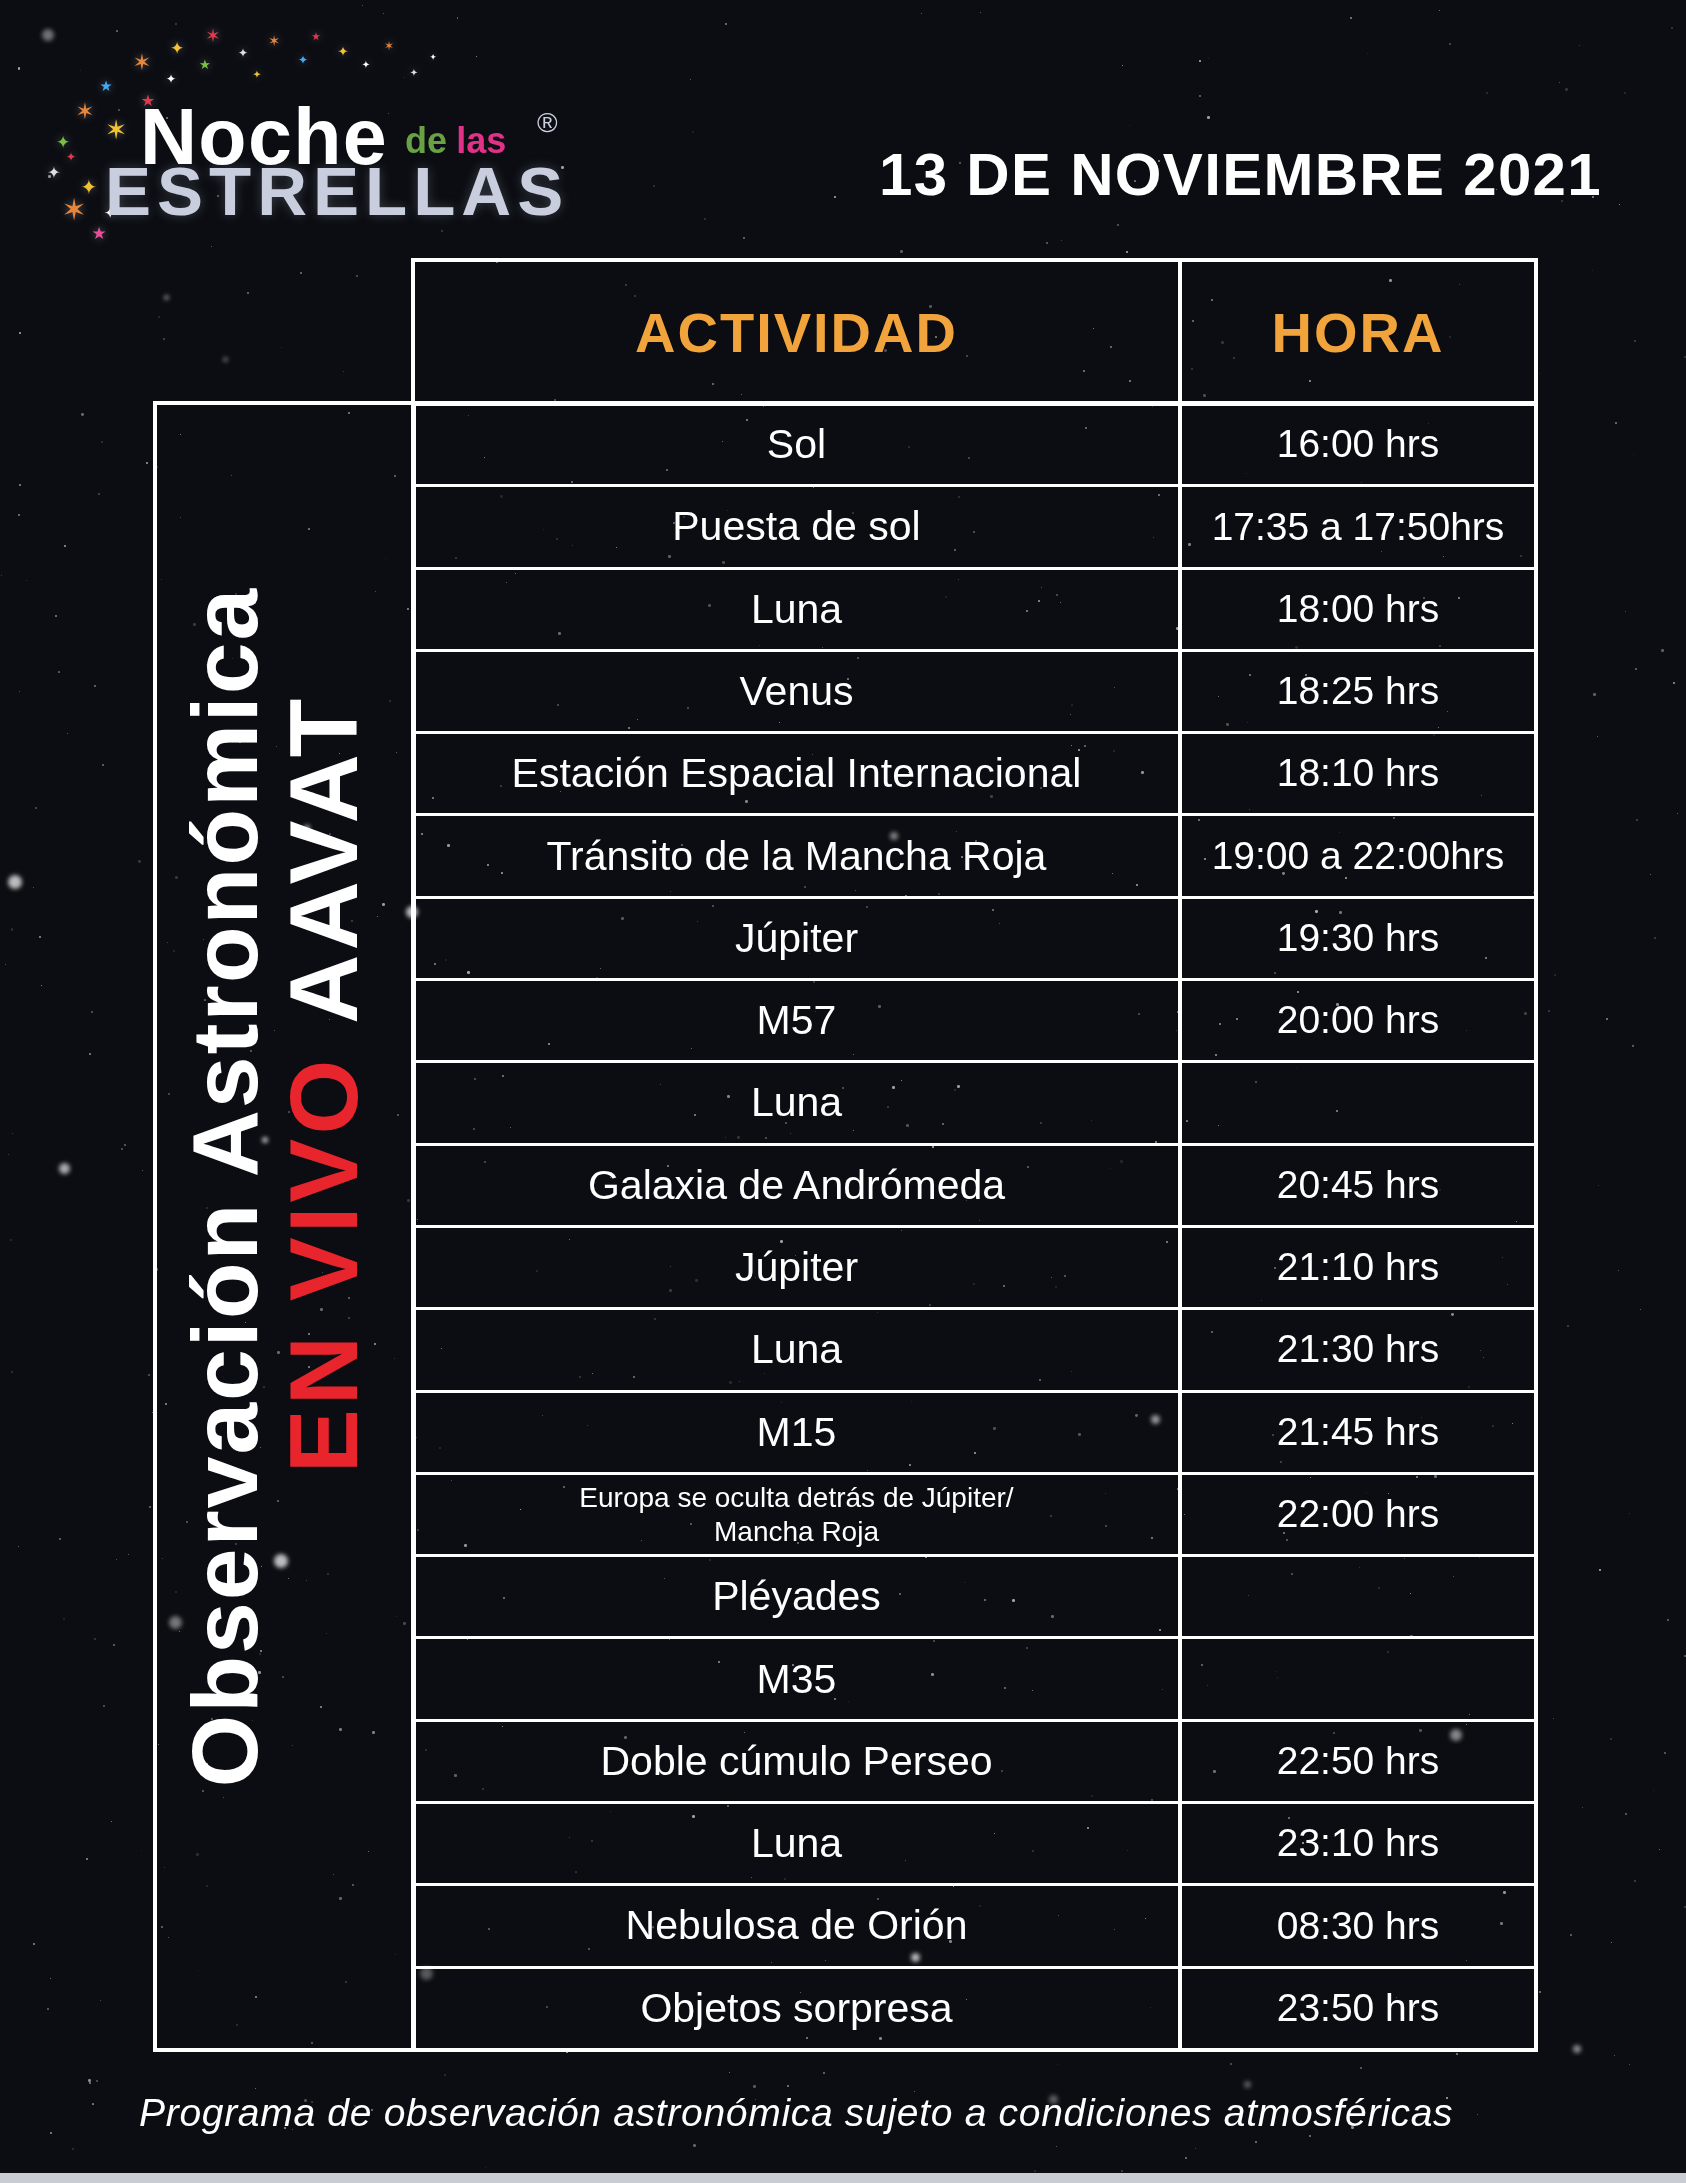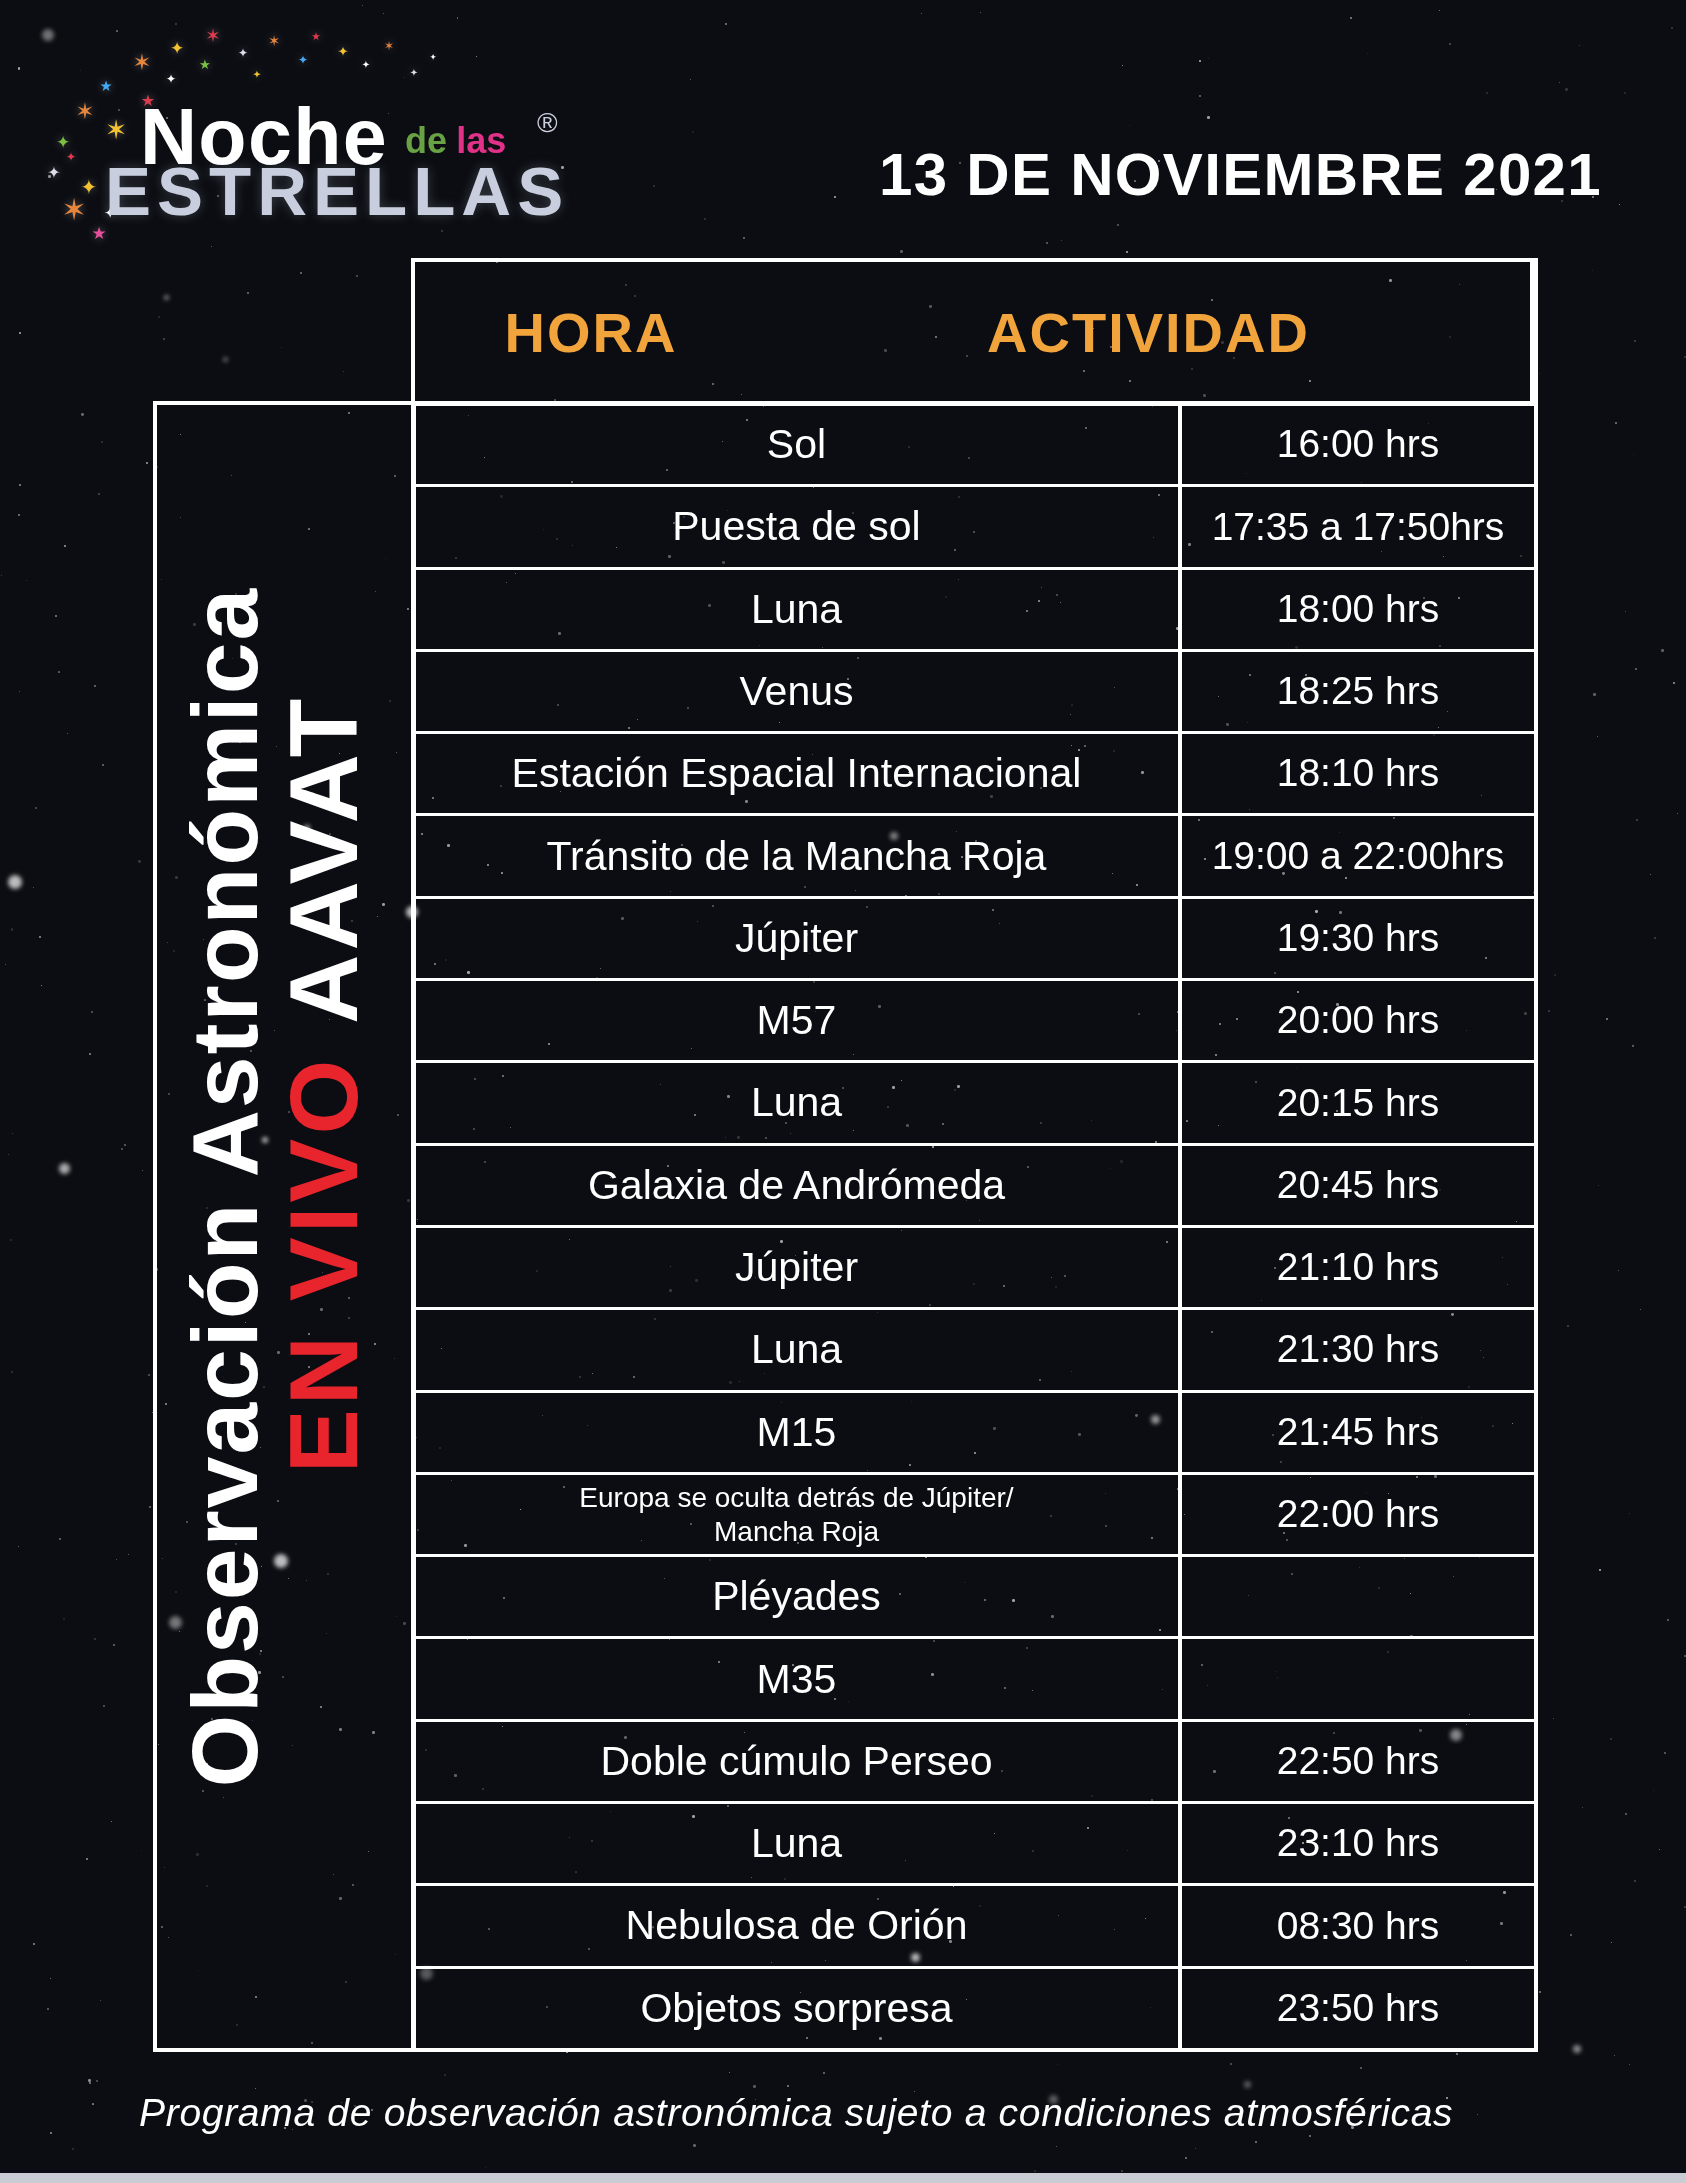--- a/index.html
+++ b/index.html
@@ -830,22 +830,22 @@
       </div>
     <div class="logo-noche">Noche</div>
     <div class="logo-delas"><span class="logo-de">de</span><span class="logo-las">las</span></div>
     <div class="logo-reg">®</div>
     <div class="logo-estrellas">ESTRELLAS</div>
   </div>
 
   <div id="date">13 DE NOVIEMBRE 2021</div>
 
   <div id="header-box" class="wbox">
+    <div id="hcell-activity" class="hcell">ACTIVIDAD</div>
     <div id="hcell-time" class="hcell">HORA</div>
-    <div id="hcell-activity" class="hcell">ACTIVIDAD</div>
   </div>
 
   <div id="left-box" class="wbox">
     
   </div>
 
   <div class="vert" id="vert-title">Observación Astronómica</div>
   <div class="vert" id="vert-live">
     <span class="live-word">EN VIVO</span>
     <span class="org-word">AAVAT</span>
@@ -879,21 +879,20 @@
       <div class="row">
         <div class="cell activity">Júpiter</div>
         <div class="cell time">19:30 hrs</div>
       </div>
       <div class="row">
         <div class="cell activity">M57</div>
         <div class="cell time">20:00 hrs</div>
       </div>
       <div class="row">
         <div class="cell activity">Luna</div>
-        <div class="cell time">20:15 hrs</div>
       </div>
       <div class="row">
         <div class="cell activity">Galaxia de Andrómeda</div>
         <div class="cell time">20:45 hrs</div>
       </div>
       <div class="row">
         <div class="cell activity">Júpiter</div>
         <div class="cell time">21:10 hrs</div>
       </div>
       <div class="row">

